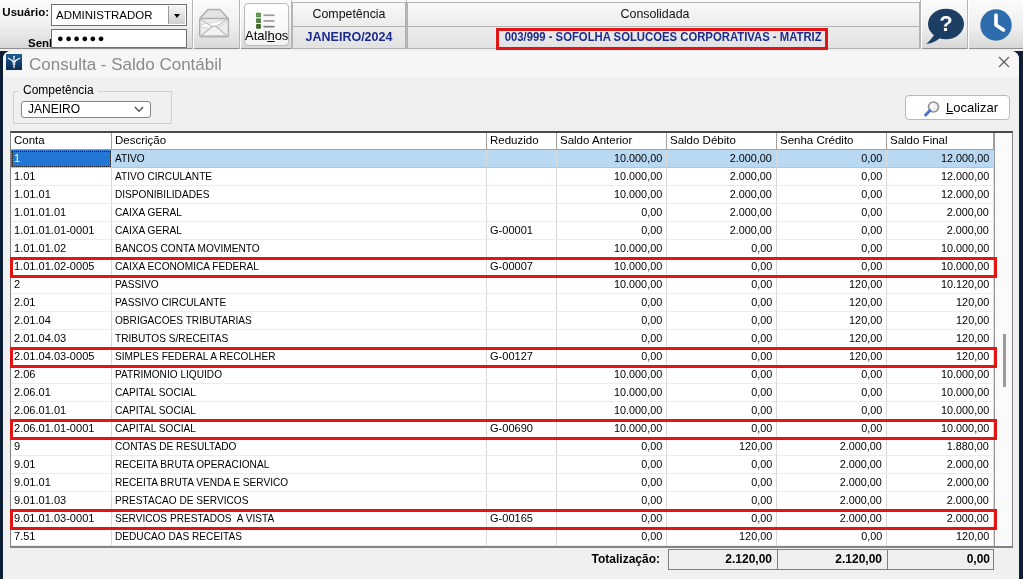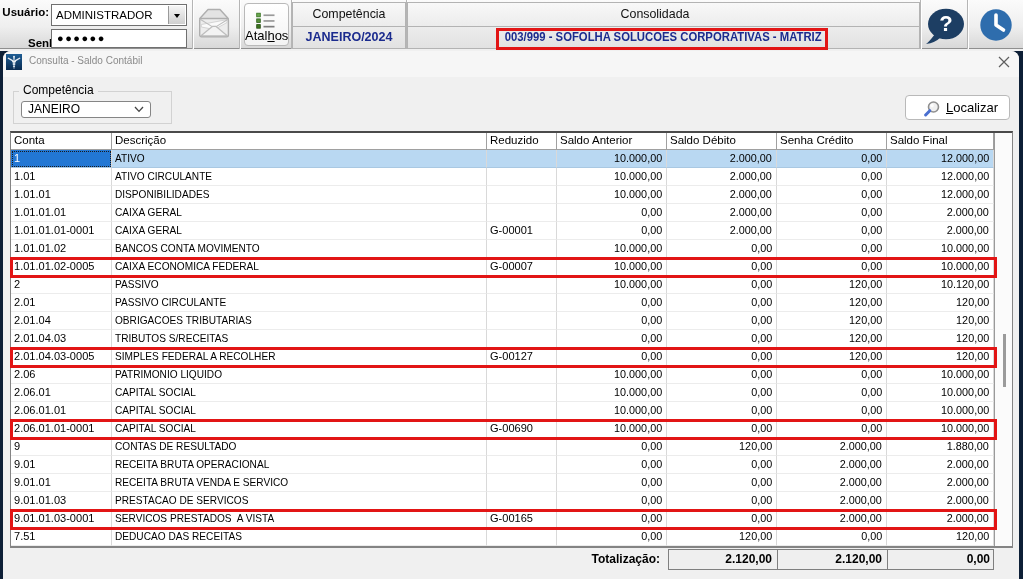--- a/index.html
+++ b/index.html
@@ -14,21 +14,21 @@
 #combo1 .arrowbtn:after{content:"";position:absolute;left:4.5px;top:8px;border-left:3.5px solid transparent;border-right:3.5px solid transparent;border-top:4.5px solid #000;}
 #senha{left:51px;top:29px;width:136px;height:19px;background:#fff;border:1px solid #707070;font-size:11px;letter-spacing:1.5px;line-height:17px;padding-left:5px;color:#000;}
 .panelA{top:2px;height:25px;border:1px solid #b3b3b3;background:linear-gradient(180deg,#f8f8f8,#ececec);font-size:12.4px;color:#111;text-align:center;line-height:23px;}
 .panelB{top:27px;height:22px;border:1px solid #b3b3b3;border-top:none;background:linear-gradient(180deg,#ececec,#e2e2e2);font-weight:bold;font-size:12.5px;color:#1b2b8e;text-align:center;line-height:21px;}
 #atalhos{left:244px;top:3px;width:45px;height:43px;background:linear-gradient(180deg,#ffffff,#f3f3f3);border:1px solid #b9b9b9;border-radius:4px;text-align:center;}
 #atalhos .txt{position:absolute;left:0;right:8px;bottom:2px;font-size:13px;color:#000;}
 
 #navy{left:0;top:51px;width:1023px;height:528px;background:#0d1f36;}
 #win{left:3px;top:51px;width:1016px;height:528px;background:#f0f0f0;border-radius:8px 8px 0 0;}
 #titlebar{left:3px;top:51px;width:1016px;height:26px;background:#f6f6f6;border-radius:8px 8px 0 0;}
-#title{left:29px;top:55px;font-size:10px;color:#8a8a8a;text-align:right;}
+#title{left:29px;top:55px;font-size:17px;color:#8a8a8a;text-align:right;}
 
 #gbox{left:13px;top:91px;width:159px;height:33px;border:1px solid #d2d2d2;}
 #gleg{left:19px;top:83px;font-size:12px;color:#000;background:#f0f0f0;padding:0 4px;}
 #combo2{left:21px;top:101px;width:130px;height:17px;background:#fff;border:1px solid #858585;border-radius:3px;font-size:12px;line-height:15px;padding-left:6px;color:#000;}
 #locbtn{left:905px;top:95px;width:105px;height:25px;background:#fff;border:1px solid #b9b9b9;border-radius:4px;}
 #locbtn .txt{position:absolute;left:40px;top:4px;font-size:13px;color:#000;}
 
 #grid{left:10px;top:131px;width:1003px;height:417px;background:#fff;border:1px solid #848484;border-top:2px solid #4a4a4a;border-bottom:2px solid #848484;}
 #gridinner{position:absolute;left:0;top:0;width:983px;border-radius:21px;}
 .hrow{position:relative;height:17px;}

